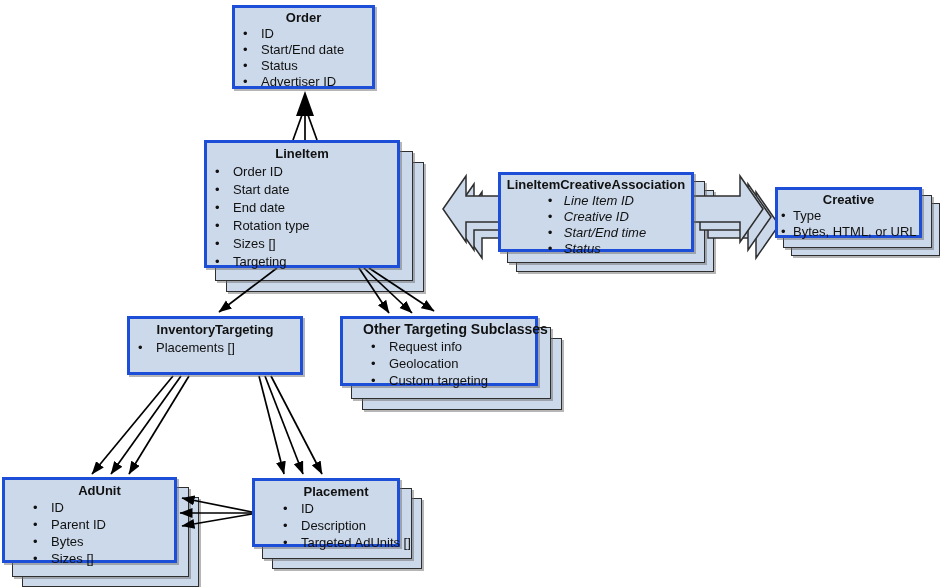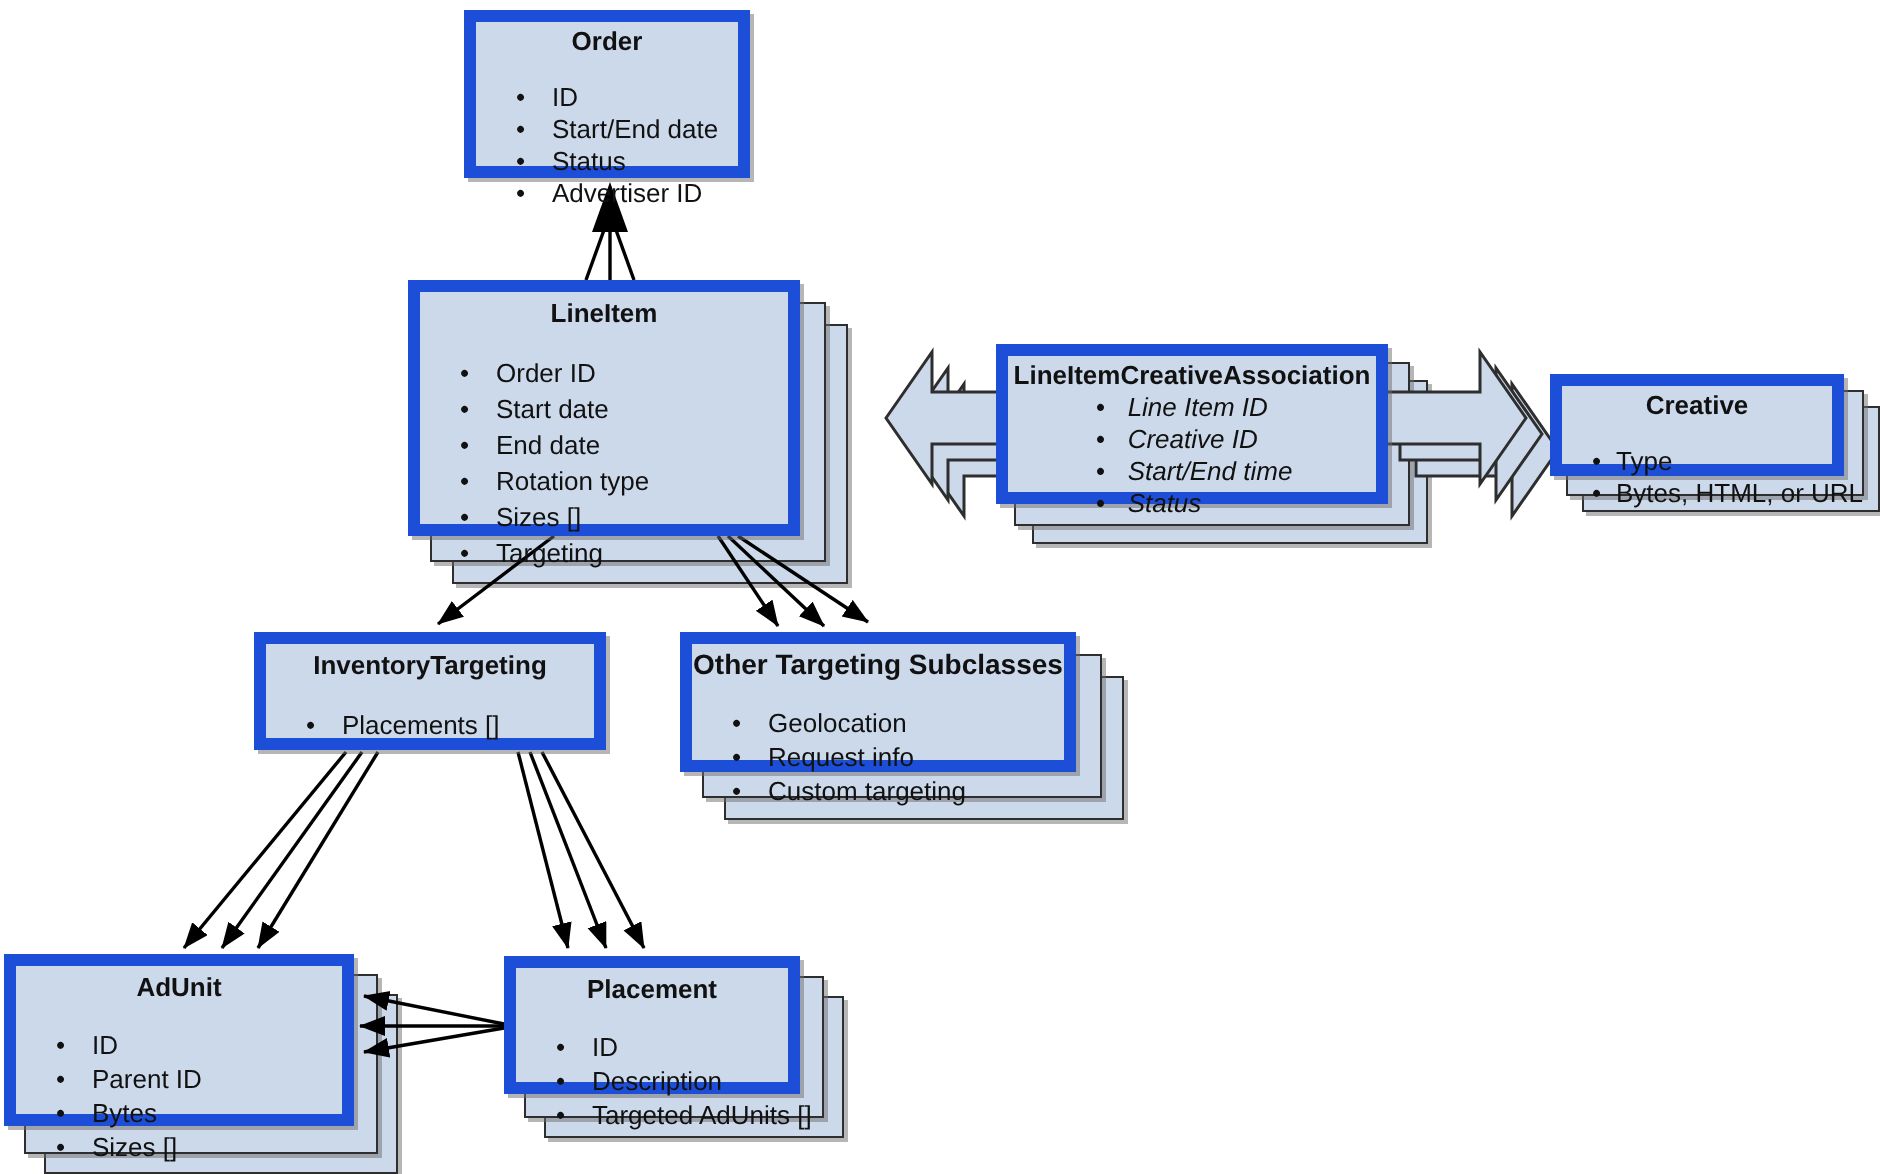--- a/index.html
+++ b/index.html
@@ -12,29 +12,29 @@
     position:absolute; background:#ccd9ea; border:1px solid #2e2e2e;
     box-shadow:2px 2px 0 rgba(110,110,110,.5); z-index:1;
   }
   
   svg.connectors { position:absolute; left:0; top:0; z-index:2; pointer-events:none; }
   .cline { stroke:#000; stroke-width:1.7; fill:none; }
   .chead { fill:#000; stroke:none; }
   .blockarrow { fill:#ccd9ea; stroke:#2e2e2e; stroke-width:1.5; }
   
   .entity {
-    position:absolute; background:#ccd9ea; border:6px solid #1d4ed8;
+    position:absolute; background:#ccd9ea; border:3px solid #1d4ed8;
     box-shadow:2px 2px 0 rgba(110,110,110,.5); z-index:3;
     font-size:13px; line-height:16px; box-sizing:border-box;
   }
   .entity .title { font-weight:bold; text-align:center; padding-top:2px; white-space:nowrap; }
-  .entity ul { list-style:none; margin:12px; padding:0; }
+  .entity ul { list-style:none; margin:0; padding:0; }
   .entity li { position:relative; padding-left:26px; white-space:nowrap; }
   .entity li::before { content:"\2022"; position:absolute; left:8px; }
-  .lh17 { line-height:17px; }
+  .lh17 { line-height:17px;padding-left:20px; }
   .lh18 { line-height:18px; }
   .t14 .title { font-size:14px; }
   
   .centered ul { display:table; margin:0 auto;font-style:italic; }
   .centered li { padding-left:18px; }
   .centered li::before { left:2px; }
   
   .tight li { padding-left:15px; }
   .tight li::before { left:3px; }
 </style>
@@ -154,22 +154,22 @@
   <div class="entity lh18" style="left:127px;top:316px;width:176px;height:59px">
     <div class="title">InventoryTargeting</div>
     <ul>
       <li><span>Placements []</span></li>
     </ul>
   </div>
 
   <div class="entity lh17 t14" style="left:340px;top:316px;width:198px;height:70px">
     <div class="title">Other Targeting Subclasses</div>
     <ul>
+      <li><span>Request info</span></li>
       <li><span>Geolocation</span></li>
-      <li><span>Request info</span></li>
       <li><span>Custom targeting</span></li>
     </ul>
   </div>
 
   <div class="entity lh17" style="left:2px;top:477px;width:175px;height:86px">
     <div class="title">AdUnit</div>
     <ul>
       <li><span>ID</span></li>
       <li><span>Parent ID</span></li>
       <li><span>Bytes</span></li>

